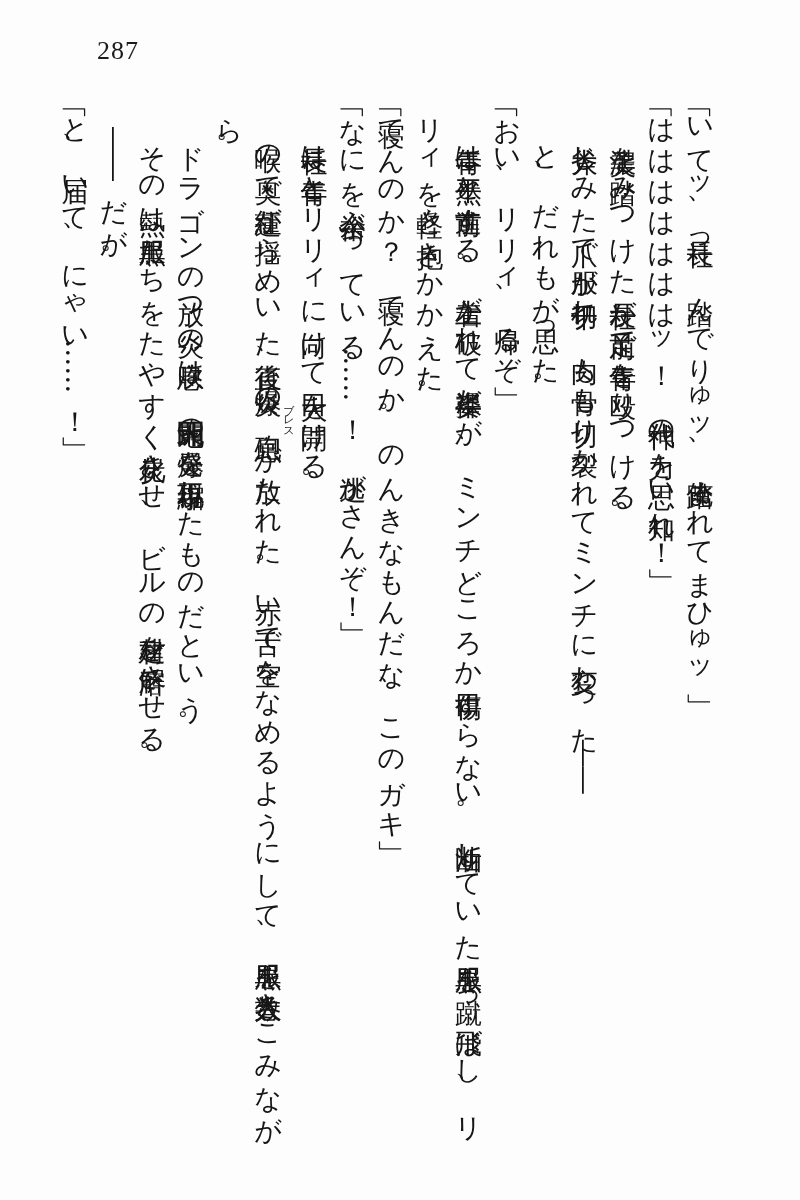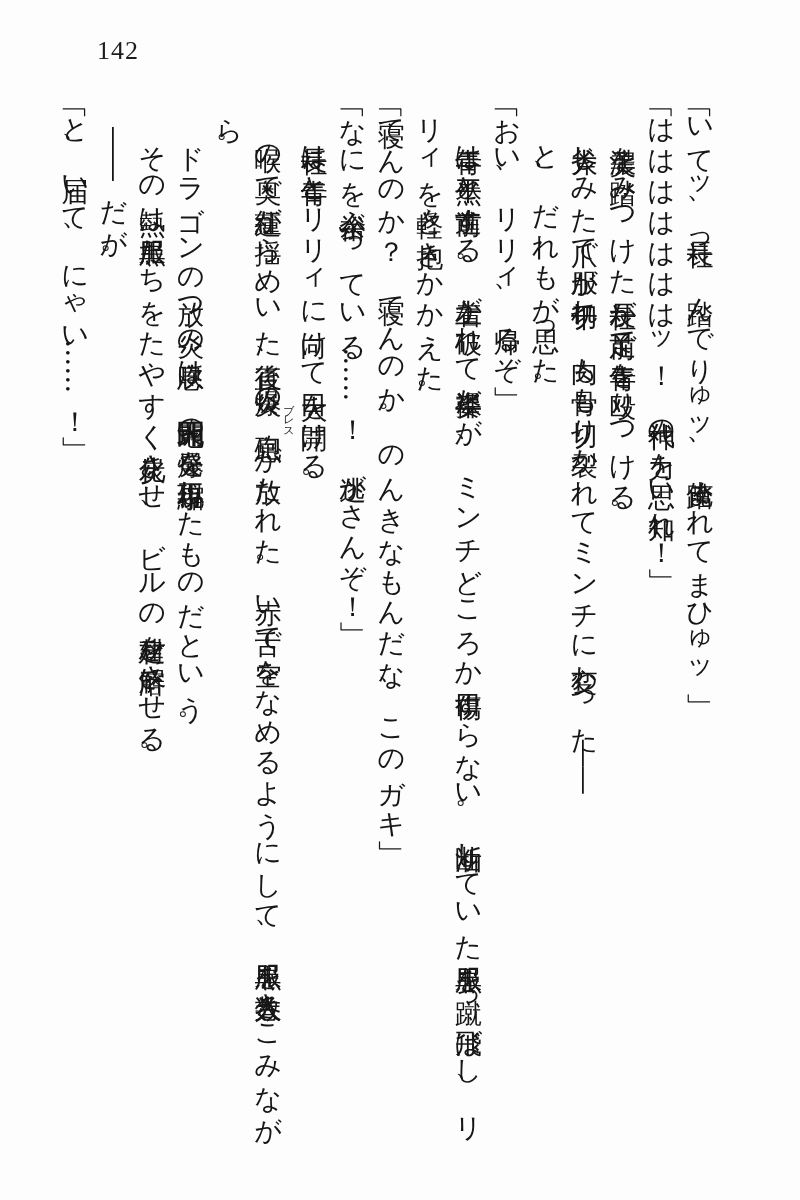--- a/index.html
+++ b/index.html
@@ -59,21 +59,21 @@
     font-size: 11px;
     letter-spacing: 0;
     color: #161616;
   }
 </style>
 </head>
 <body>
 
 <div class="page">
 
-  <div class="page-number">142</div>
+  <div class="page-number">287</div>
 
   <div class="text-block">
 
     <p class="dialogue">「いてッ、社長っ、踏んでりゅッ、俺踏まれてまひゅッ」</p>
 
     <p class="dialogue">「はははははははッ！　神代の力を思い知れ！」</p>
 
     <p class="indent">美濃を踏みつけた社長が前足で青年を殴りつける。</p>
 
     <p class="indent">大斧じみた爪で服が千切れ、肉も骨も切り裂かれてミンチに変わった――</p>

